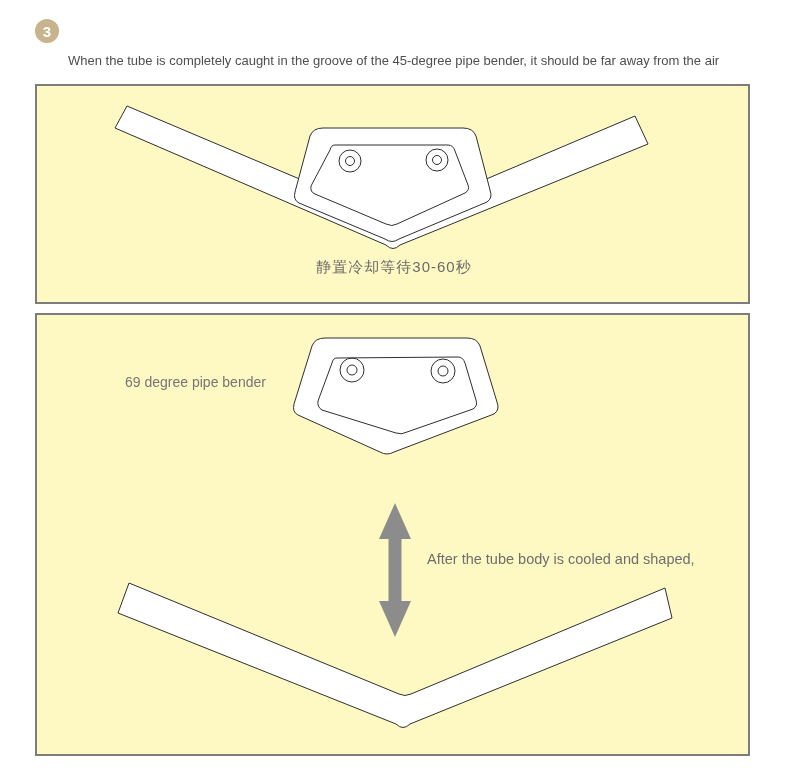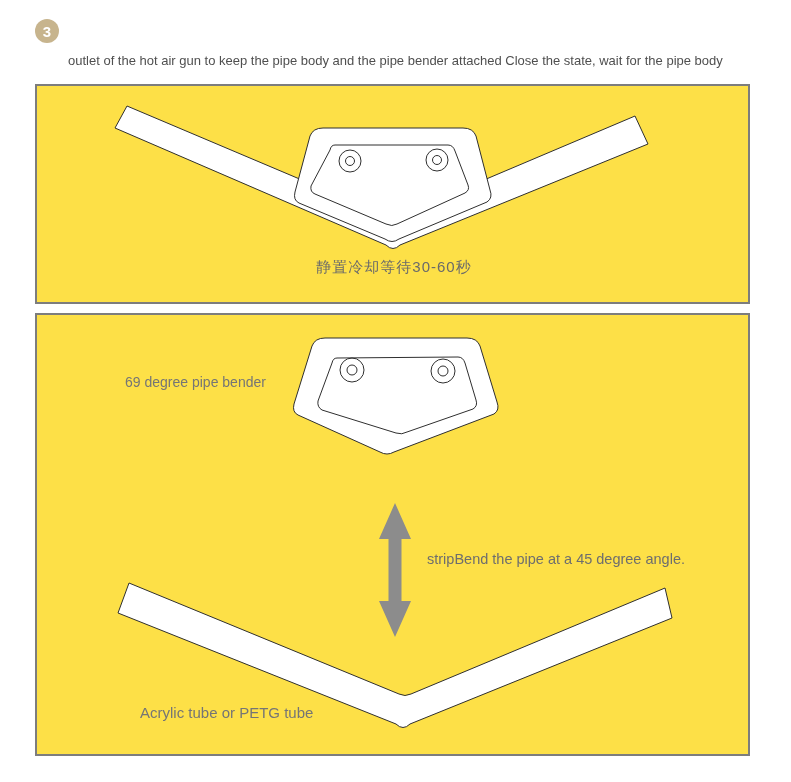--- a/index.html
+++ b/index.html
@@ -12,21 +12,21 @@
     position:absolute;left:35px;top:19px;width:24px;height:24px;border-radius:50%;
     background:#c7b48d;color:#ffffff;font-size:15px;font-weight:bold;
     display:flex;align-items:center;justify-content:center;
   }
   .header-lines{
     position:absolute;left:68px;top:16px;width:700px;
     color:#4f4f4f;font-size:13px;line-height:18px;white-space:pre-wrap;
   }
   
   .panel{
-    position:absolute;left:35px;width:715px;background:#fde047;
+    position:absolute;left:35px;width:715px;background:#fef9c3;
     border:2px solid #7d7d7d;box-sizing:border-box;
   }
   #panel-top{top:84px;height:220px;}
   #panel-bottom{top:313px;height:443px;}
   .panel svg{position:absolute;left:0;top:0;}
   .lineart{fill:none;stroke:#2f2f2f;stroke-width:1;}
   .lineart-white{fill:#ffffff;stroke:#2f2f2f;stroke-width:1;}
   
   .caption-cn{
     position:absolute;left:232px;top:172px;width:250px;text-align:center;
@@ -40,20 +40,21 @@
   .arrow-note{
     position:absolute;left:390px;top:203px;width:310px;
     color:#6e6e6e;font-size:14.5px;line-height:16.5px;white-space:pre-wrap;
   }
 </style>
 </head>
 <body>
 
 <div class="step-badge">3</div>
 <div class="header-lines">
+  <div>When the tube is completely caught in the groove of the 45-degree pipe bender, it should be far away from the air</div>
   <div>outlet of the hot air gun to keep the pipe body and the pipe bender attached Close the state, wait for the pipe body</div>
   <div> to cool completely, and remove the pipe bender after the pipe body is shaped.</div>
 </div>
 
 <div class="panel" id="panel-top">
   <svg width="711" height="216" viewBox="0 0 711 216">
 
     <path class="lineart-white" d="M 90,20 L 350,130 Q 356,133 362,130 L 598,30 L 611,58 L 363,159
              Q 356,166 349,159 L 78,42 Z"></path>
 
@@ -86,16 +87,15 @@
     <circle class="lineart" cx="406" cy="56" r="5"></circle>
 
     <polygon points="358,188 374,224 364.5,224 364.5,286 374,286 358,322
                      342,286 351.5,286 351.5,224 342,224" fill="#8c8c8c"></polygon>
 
     <path class="lineart-white" d="M 92,268 L 362,379 Q 368,382 374,379 L 628,273 L 635,303
              L 373,409 Q 366,416 359,409 L 81,298 Z"></path>
   </svg>
   <div class="label-gray" id="bender-label">69 degree pipe bender</div>
   <div class="arrow-note">
-    <div>stripBend the pipe at a 45 degree angle.</div>
+    <div>After the tube body is cooled and shaped,</div>
   </div>
-  <div class="label-gray" id="tube-label">Acrylic tube or PETG tube</div>
 </div>
 
 </body></html>

